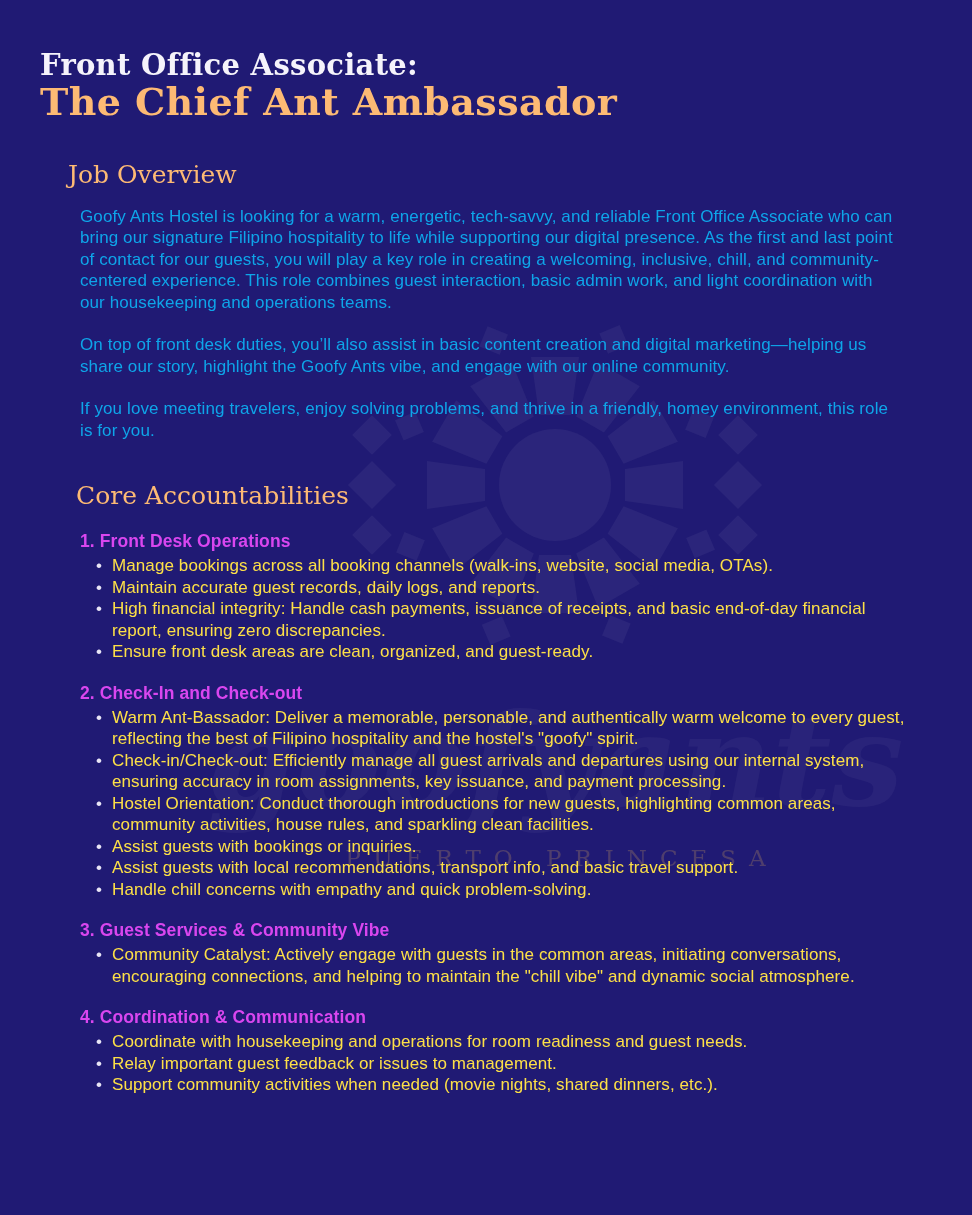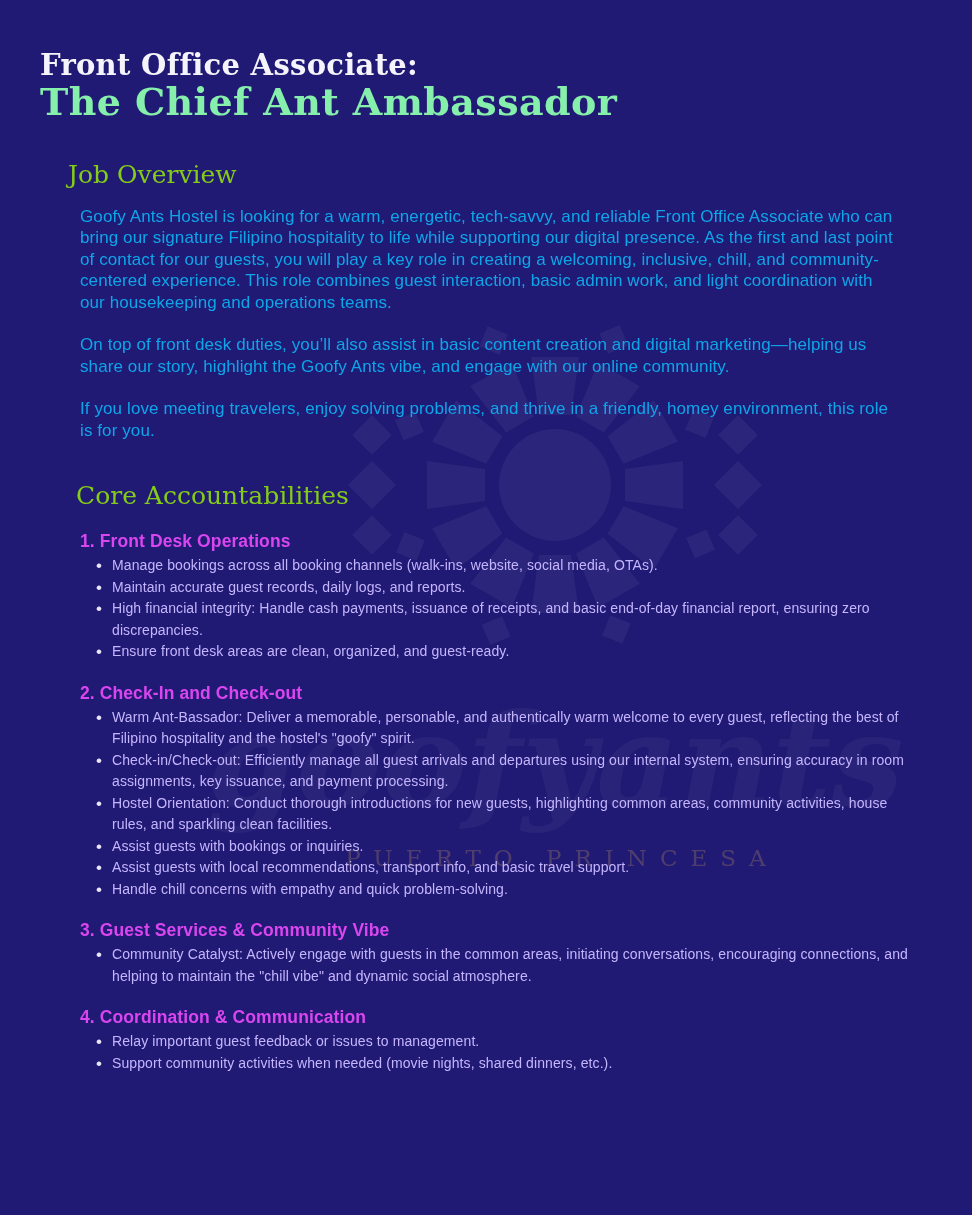--- a/index.html
+++ b/index.html
@@ -16,42 +16,42 @@
     pointer-events:none;z-index:0;
   }
   .content{position:relative;z-index:1;}
   .title-block{padding:50px 0 0 40px;}
   .title-line1{
     font-family:"DejaVu Serif", serif;font-weight:bold;
     font-size:29px;line-height:1.08;color:#f5f3fb;letter-spacing:.3px;
   }
   .title-line2{
     font-family:"DejaVu Serif", serif;font-weight:bold;
-    font-size:38px;line-height:1.12;color:#86efac;letter-spacing:.4px;
+    font-size:38px;line-height:1.12;color:#fdba74;letter-spacing:.4px;
   }
   .serif-heading{
     font-family:"DejaVu Serif", serif;font-weight:normal;
-    font-size:25px;line-height:1.2;color:#84cc16;
+    font-size:25px;line-height:1.2;color:#fdba74;
   }
   .h-overview{margin:36px 0 16px 68px;}
   .h-core{margin:40px 0 2px 76px;}
   .para{
     margin:0 56px 21px 80px;max-width:822px;
     font-size:17px;line-height:21.5px;color:#0ea5e9;letter-spacing:.1px;
   }
   .group-title{
     margin:20px 0 3px 80px;
     font-size:17.5px;font-weight:bold;color:#d946ef;letter-spacing:.1px;
   }
   ul.bullets{
     list-style:none;margin:0 56px 0 80px;padding:0;
   }
   ul.bullets li{
     position:relative;padding-left:32px;max-width:800px;
-    font-size:14px;line-height:21.5px;color:#c4b5fd;letter-spacing:.1px;
+    font-size:17px;line-height:21.5px;color:#fde047;letter-spacing:.1px;
   }
   ul.bullets li::before{
     content:"\2022";position:absolute;left:16px;top:0;
     color:#e8e5f6;font-size:17px;
   }
   .wm-script{
     font-family:"DejaVu Serif", serif;font-style:italic;font-weight:bold;
   }
   .wm-caps{
     font-family:"DejaVu Serif", serif;letter-spacing:13px;
@@ -208,20 +208,21 @@
 
 
               <li>Community Catalyst: Actively engage with guests in the common areas, initiating conversations, encouraging connections, and helping to maintain the "chill vibe" and dynamic social atmosphere.</li>
             </ul>
         </div>
 
         <div>
           <div class="group-title">4. Coordination &amp; Communication</div>
           <ul class="bullets">
 
+              <li>Coordinate with housekeeping and operations for room readiness and guest needs.</li>
 
               <li>Relay important guest feedback or issues to management.</li>
 
               <li>Support community activities when needed (movie nights, shared dinners, etc.).</li>
             </ul>
         </div>
       </div>
 
   </div>
 </div>

